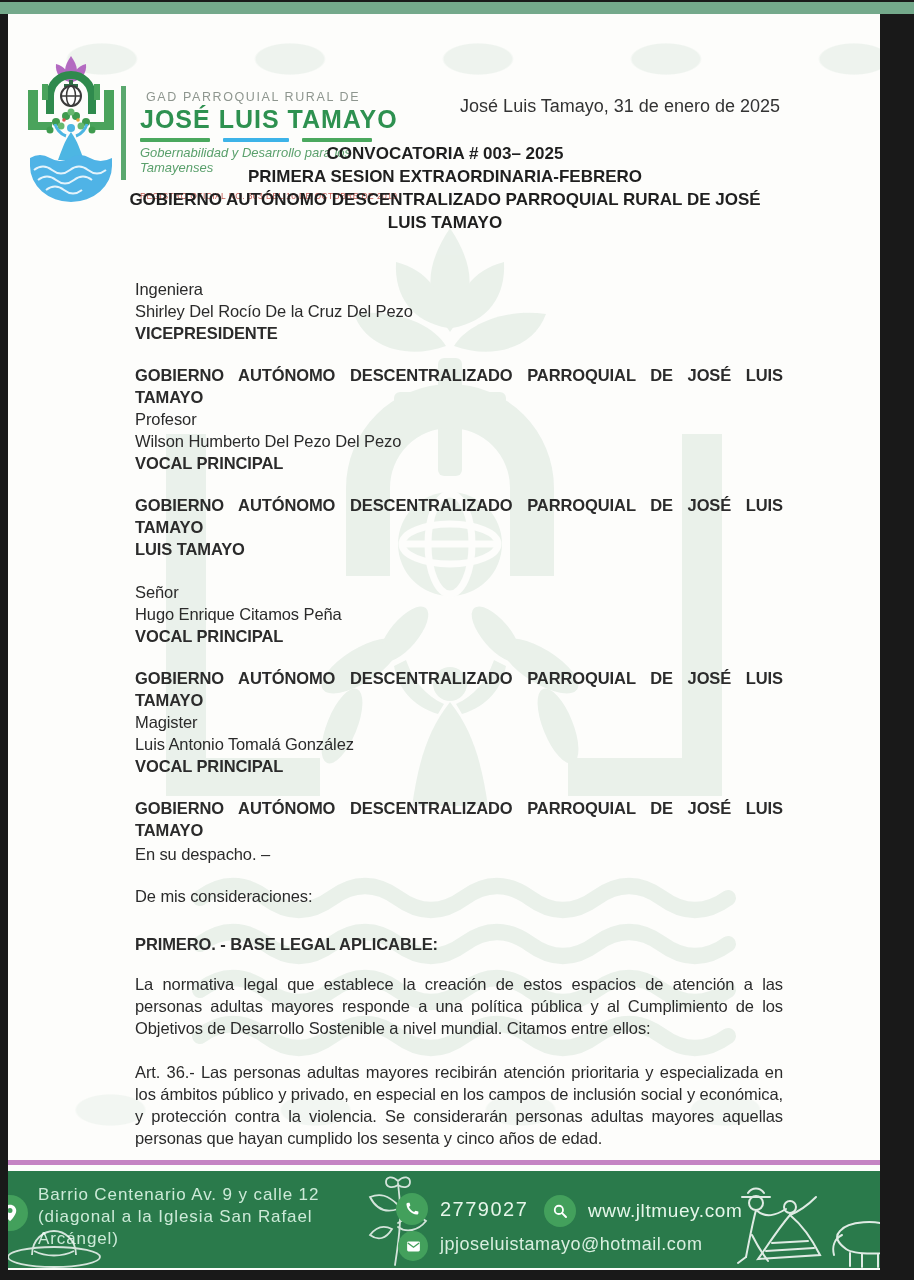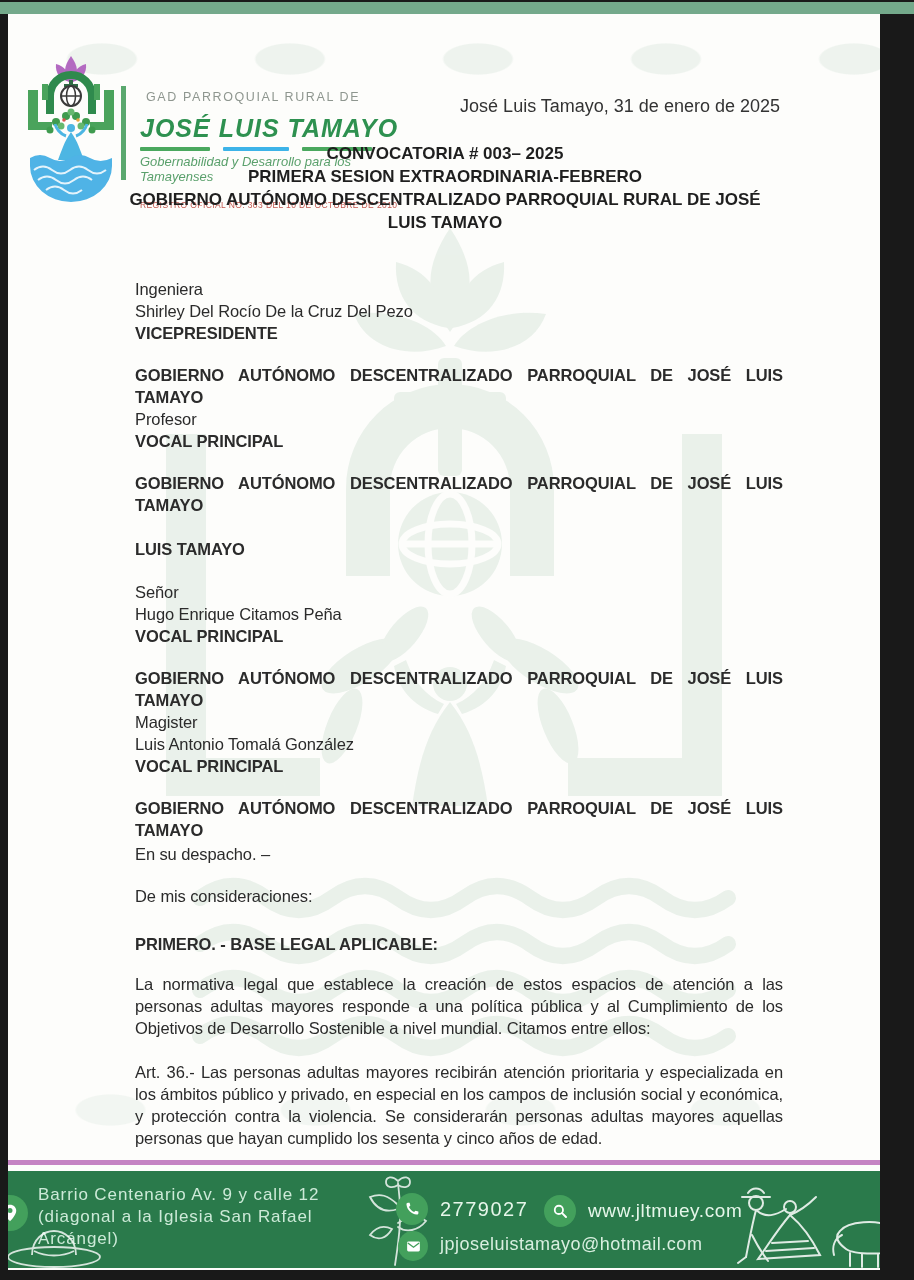--- a/index.html
+++ b/index.html
@@ -15,21 +15,21 @@
   .pattern-bottom{top:1048px;height:92px;background-size:205px 96px;opacity:.55;}
 
   .watermark{position:absolute;left:0;top:0;pointer-events:none;}
 
   
   .logo{position:absolute;left:0;top:0;}
   .crest{position:absolute;left:12px;top:40px;}
   .logo-divider{position:absolute;left:113px;top:72px;width:5px;height:94px;background:#5aa86e;}
   .logo-text{position:absolute;left:132px;top:76px;width:260px;}
   .logo-small{font-size:12.5px;color:#8e968f;letter-spacing:1.6px;margin-left:6px;}
-  .logo-name{font-size:25px;font-weight:bold;color:#2e9150;letter-spacing:1px;margin-top:10px;font-style:italic;}
+  .logo-name{font-size:25px;font-weight:bold;color:#2e9150;letter-spacing:1px;margin-top:1px;}
   .logo-bars{display:flex;gap:13px;margin-top:4px;}
   .logo-bars .bar{height:4px;border-radius:1px;}
   .bar.g{width:70px;background:#4aa85e;}
   .bar.b{width:66px;background:#3db3e8;}
   .logo-tagline{font-family:Liberation Sans, sans-serif;font-style:italic;font-size:13px;color:#5aa06c;margin-top:3px;}
   .logo-registro{font-size:8.5px;color:#c2574f;letter-spacing:.4px;margin-top:16px;}
 
   .date-line{position:absolute;top:64px;right:100px;font-size:18px;color:#333;margin-top:18px;}
 
   .title-block{position:absolute;top:128px;left:106px;width:662px;text-align:center;
@@ -166,20 +166,21 @@
 
     <div class="block" style="top:264px">
       <div class="line">Ingeniera</div>
       <div class="line">Shirley Del Rocío De la Cruz Del Pezo</div>
       <div class="line bold">VICEPRESIDENTE</div>
       <div class="org">GOBIERNO AUTÓNOMO DESCENTRALIZADO PARROQUIAL DE JOSÉ LUIS TAMAYO</div>
     </div>
 
     <div class="block" style="top:394px">
       <div class="line">Profesor</div>
+      <div class="line">Wilson Humberto Del Pezo Del Pezo</div>
       <div class="line bold">VOCAL PRINCIPAL</div>
       <div class="org">GOBIERNO AUTÓNOMO DESCENTRALIZADO PARROQUIAL DE JOSÉ LUIS TAMAYO</div>
     </div>
 
     <div class="block bold" style="top:524px">LUIS TAMAYO</div>
 
     <div class="block" style="top:567px">
       <div class="line">Señor</div>
       <div class="line">Hugo Enrique Citamos Peña</div>
       <div class="line bold">VOCAL PRINCIPAL</div>

